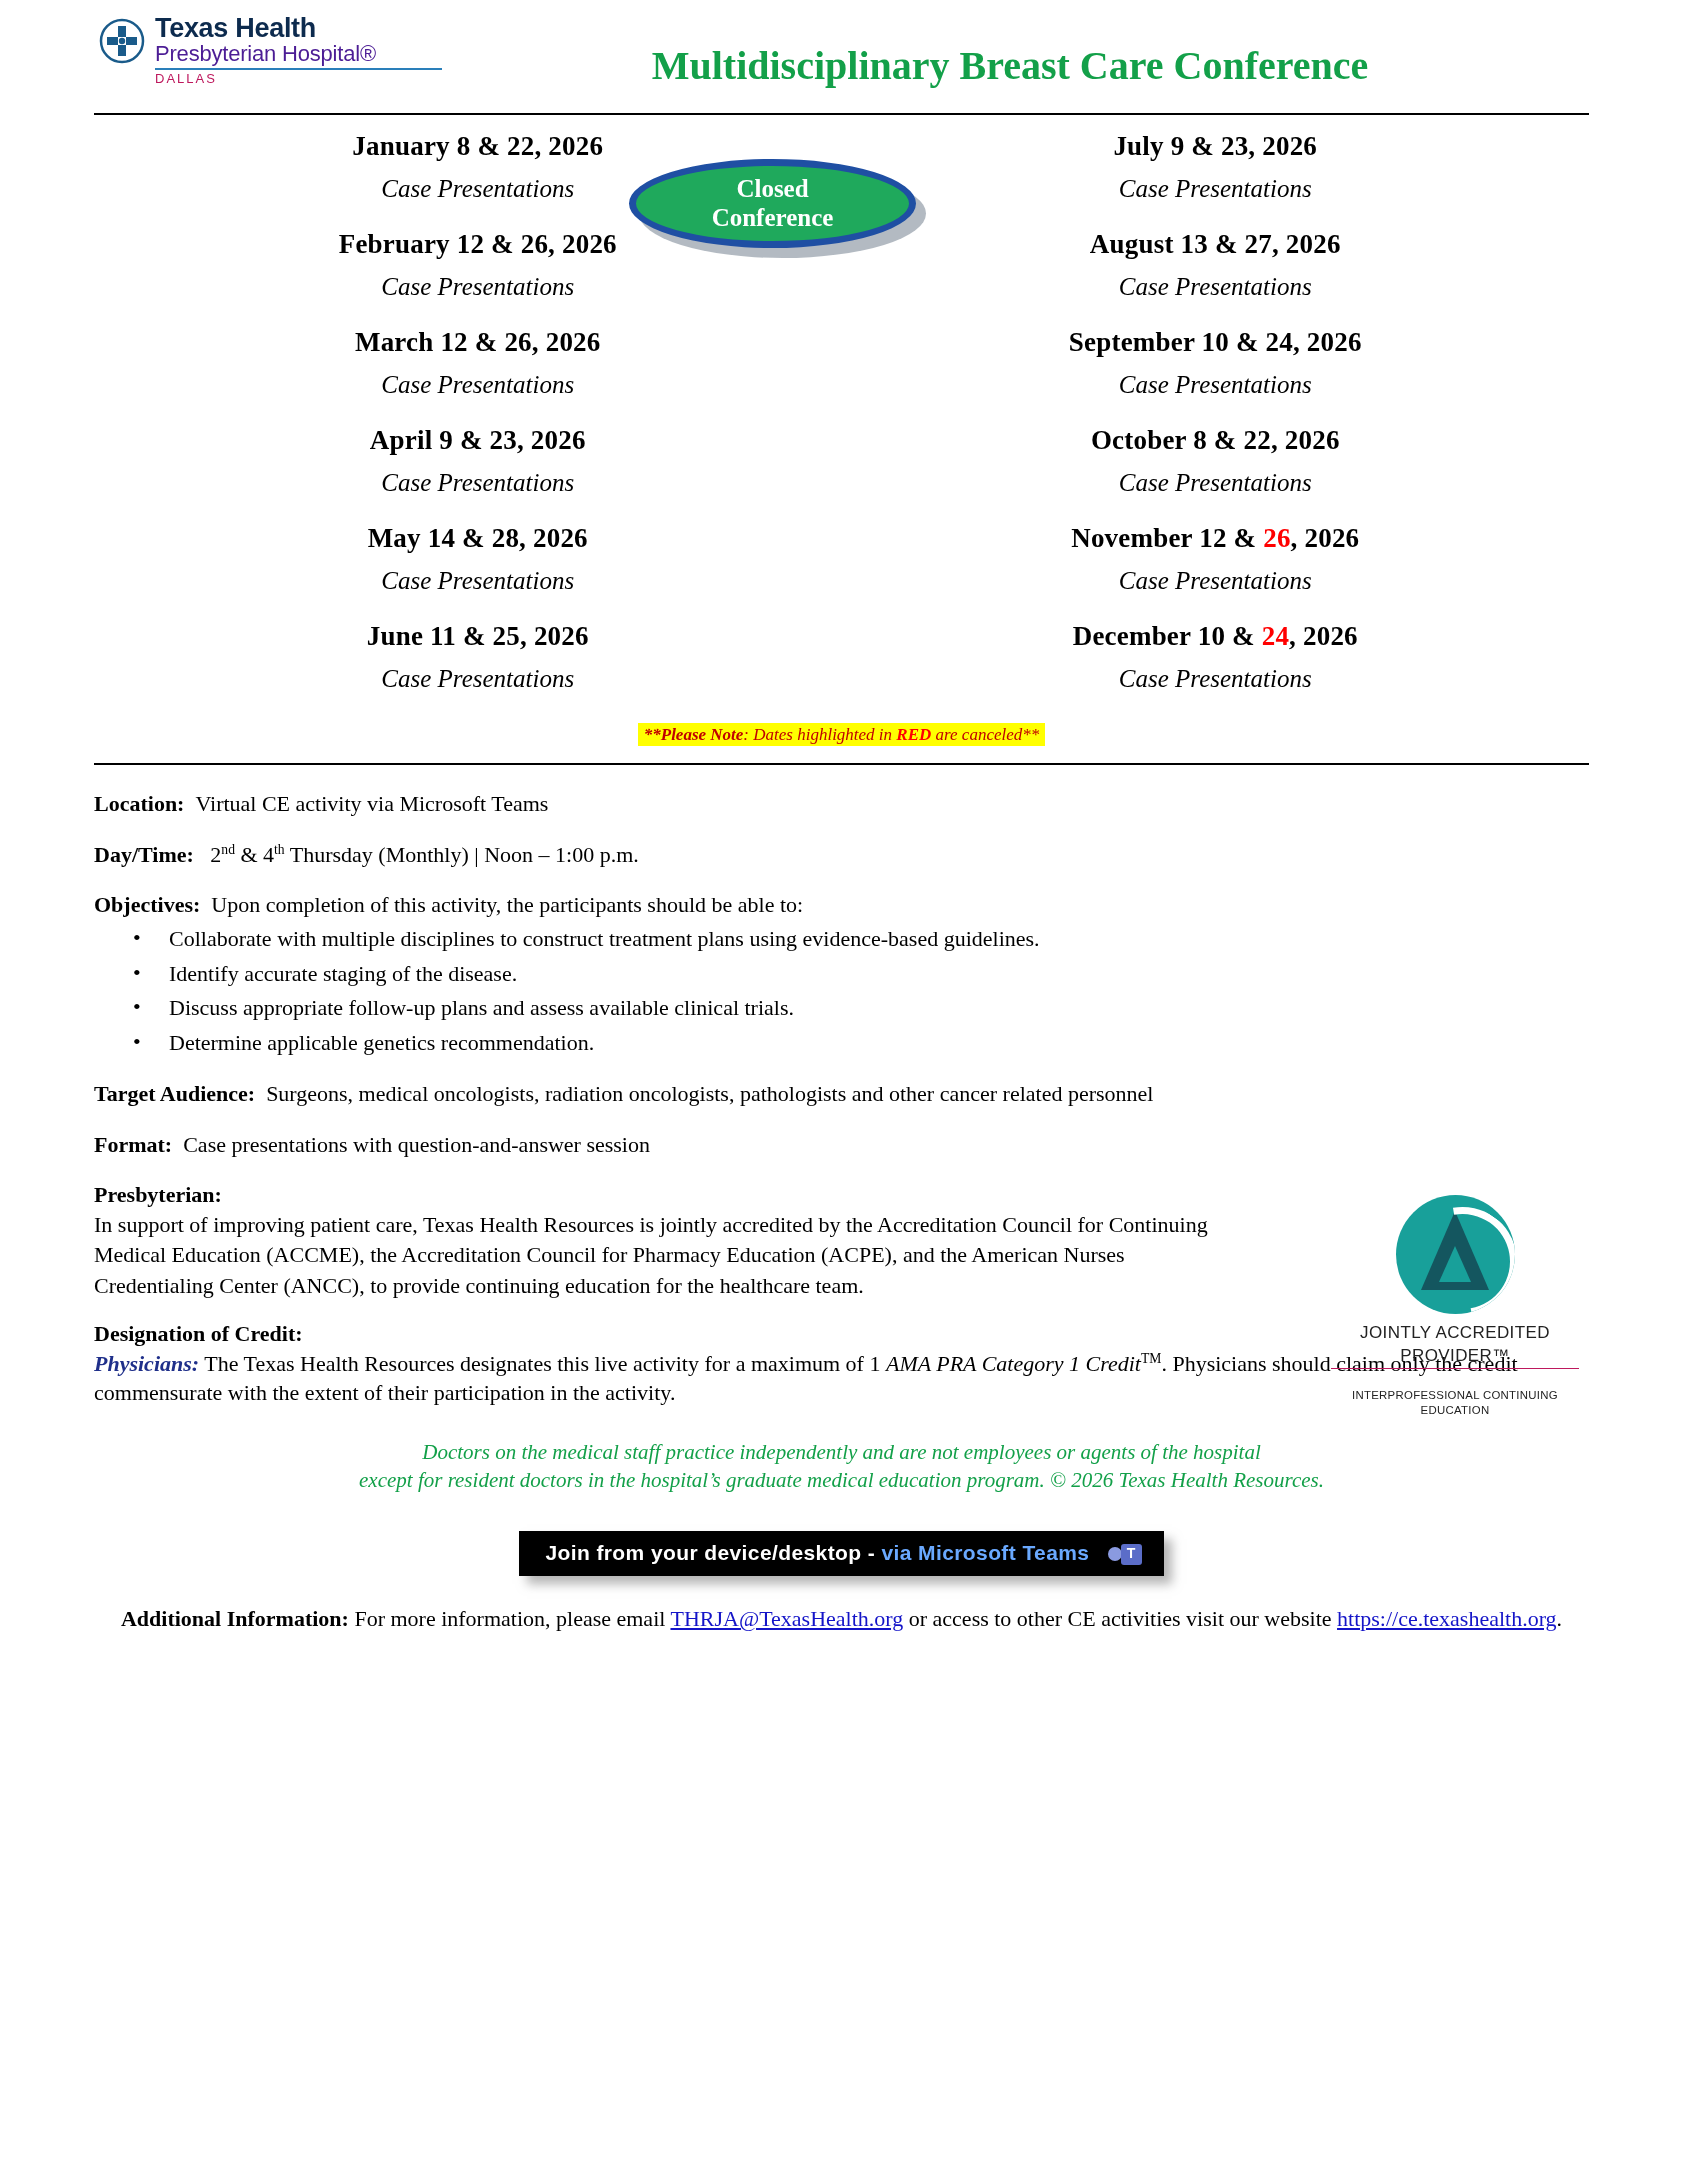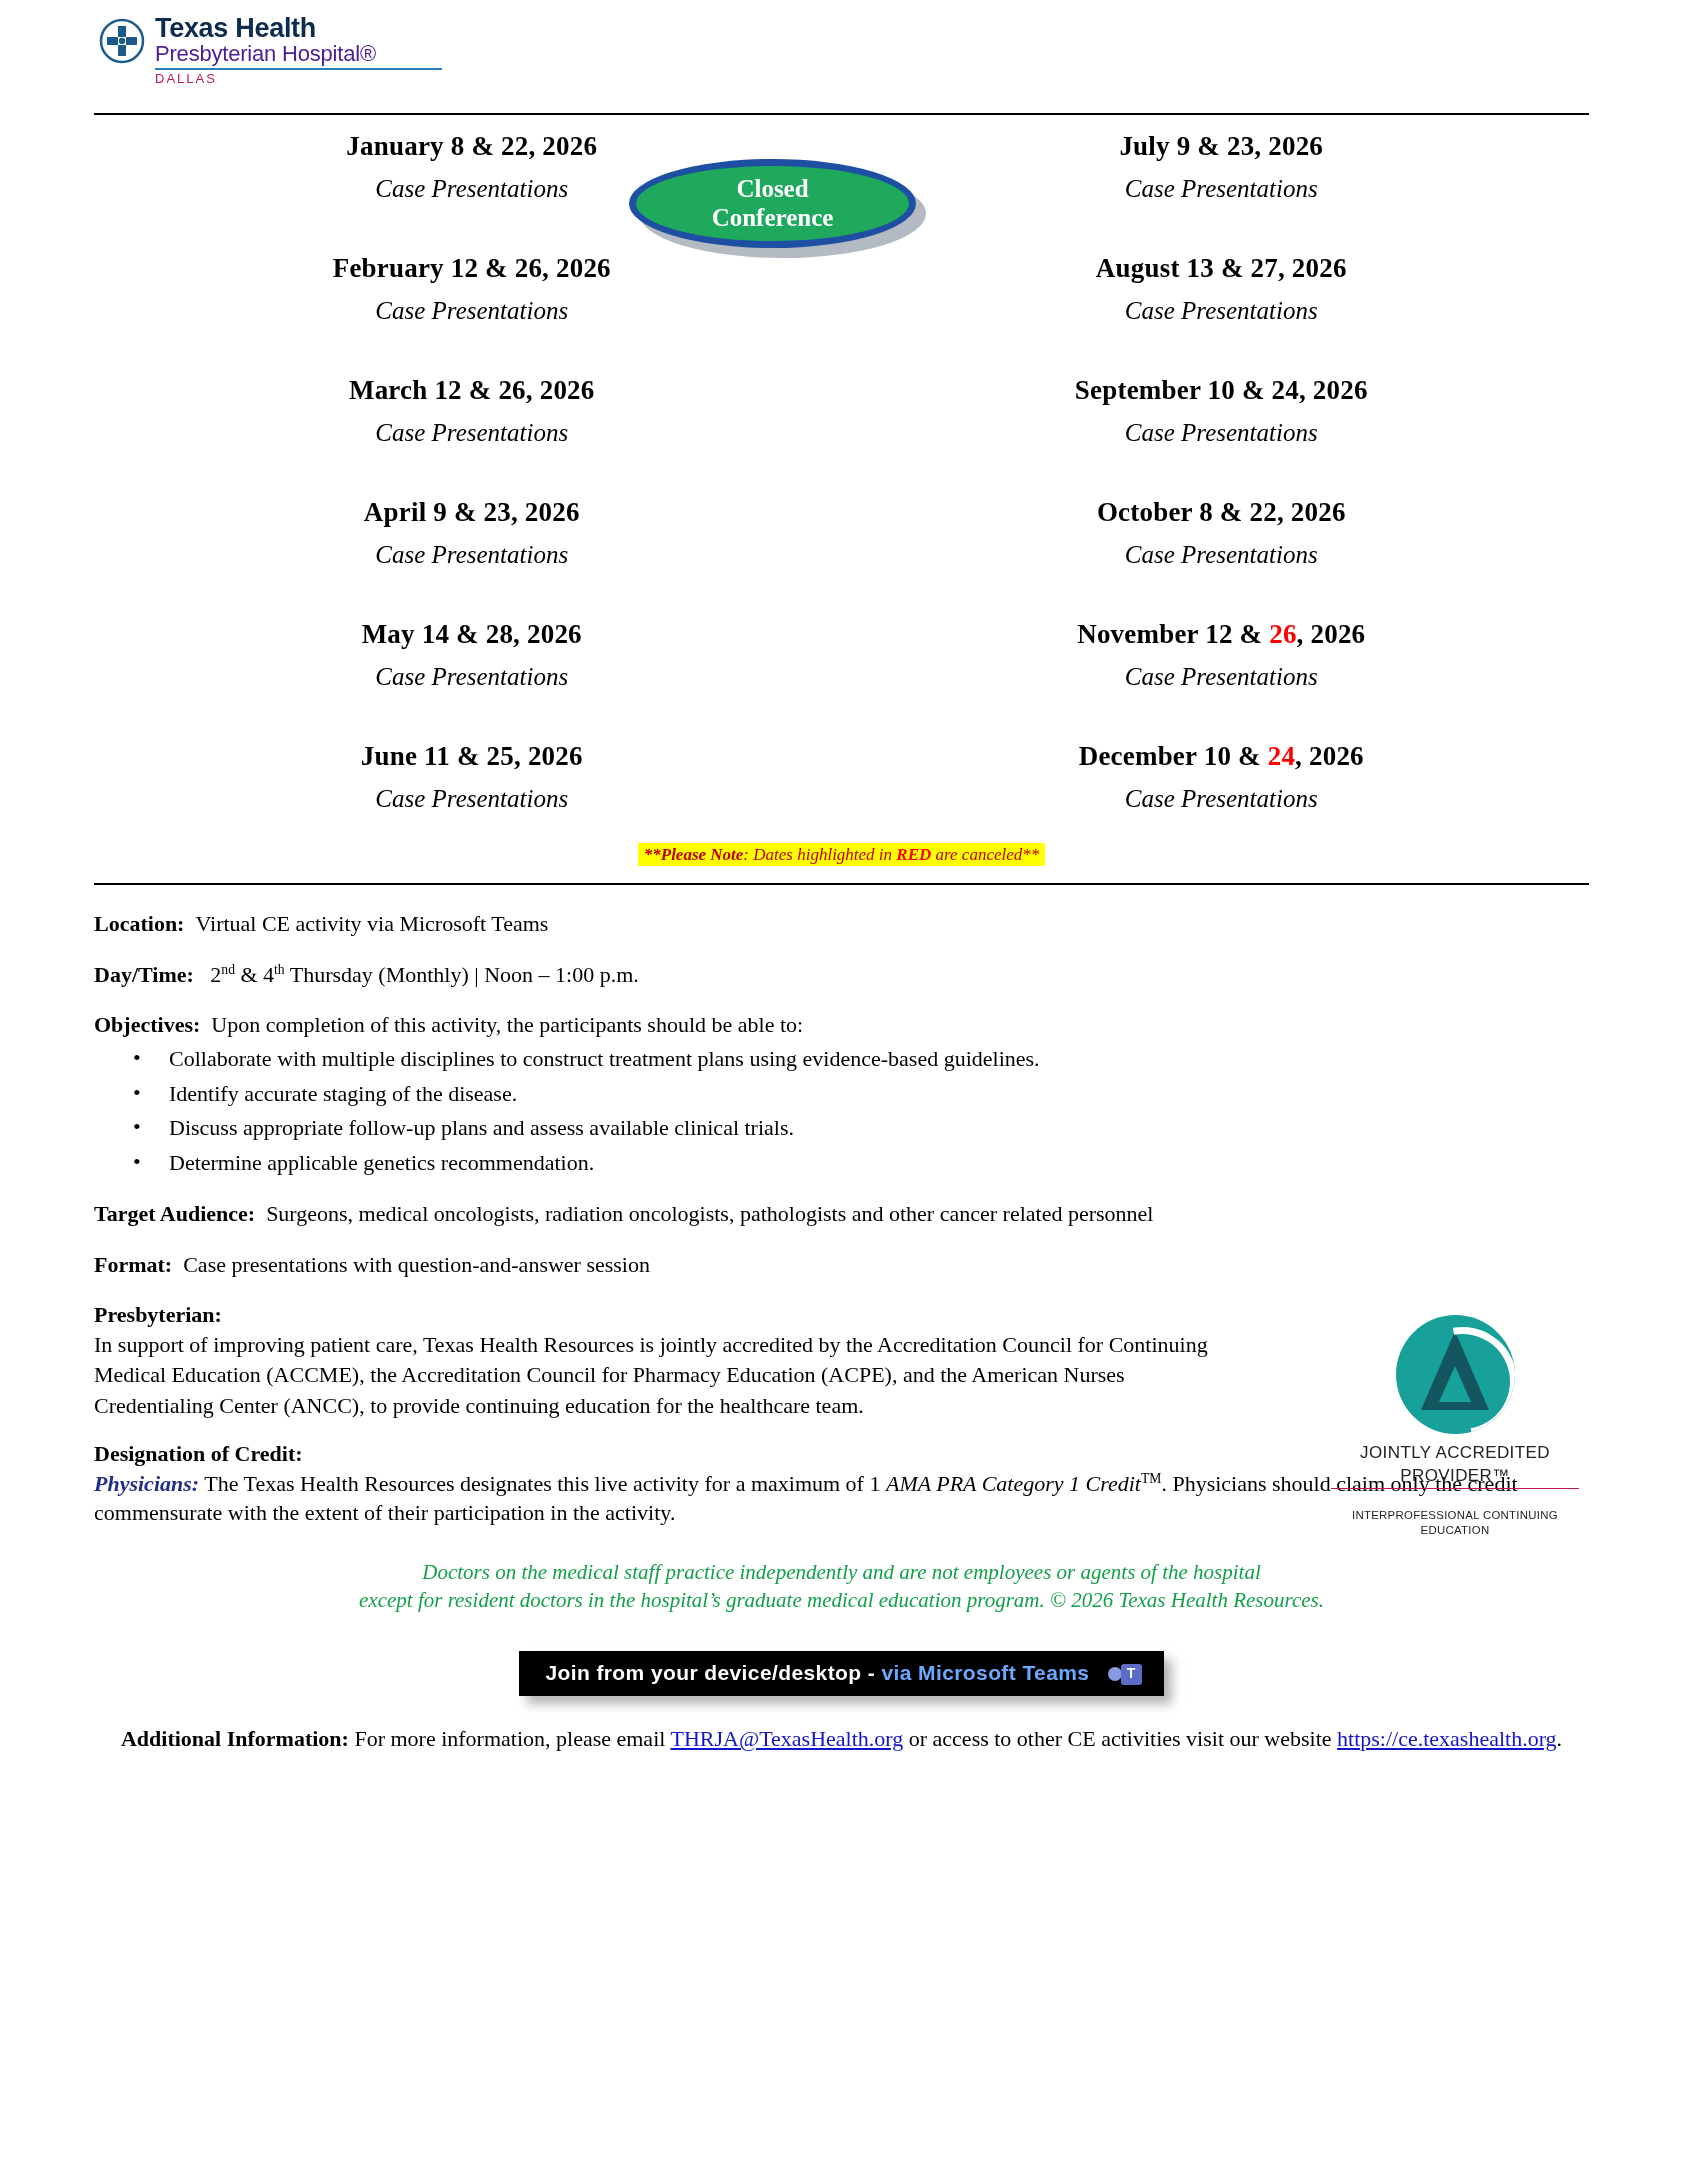--- a/index.html
+++ b/index.html
@@ -94,21 +94,20 @@
   
   .schedule {
     position: relative;
     margin: 16px 94px 0 94px;
   }
   .sched-grid {
     display: grid;
     grid-template-columns: 1fr 1fr;
     column-gap: 0;
     row-gap: 0;
-    gap: 24px;
   }
   .sched-cell {
     text-align: center;
     padding: 0 0 26px 0;
   }
   .sched-date {
     font-family: "Liberation Serif", serif;
     font-weight: bold;
     font-size: 27px;
     letter-spacing: 0.2px;
@@ -375,20 +374,21 @@
           <circle cx="23" cy="23" r="3.2" fill="#1a5b8a"></circle>
         </svg>
       </div>
       <div class="logo-text">
         <div class="logo-line1">Texas Health</div>
         <div class="logo-line2">Presbyterian Hospital®</div>
         <div class="logo-rule"></div>
         <div class="logo-line3">DALLAS</div>
       </div>
     </div>
+    <div class="doc-title">Multidisciplinary Breast Care Conference</div>
   </div>
 
   <div class="rule-top"></div>
 
   <div class="schedule">
     <div class="sched-grid">
 
       <div class="sched-cell left-col">
         <div class="sched-date">January 8 &amp; 22, 2026</div>
         <div class="sched-sub">Case Presentations</div>

